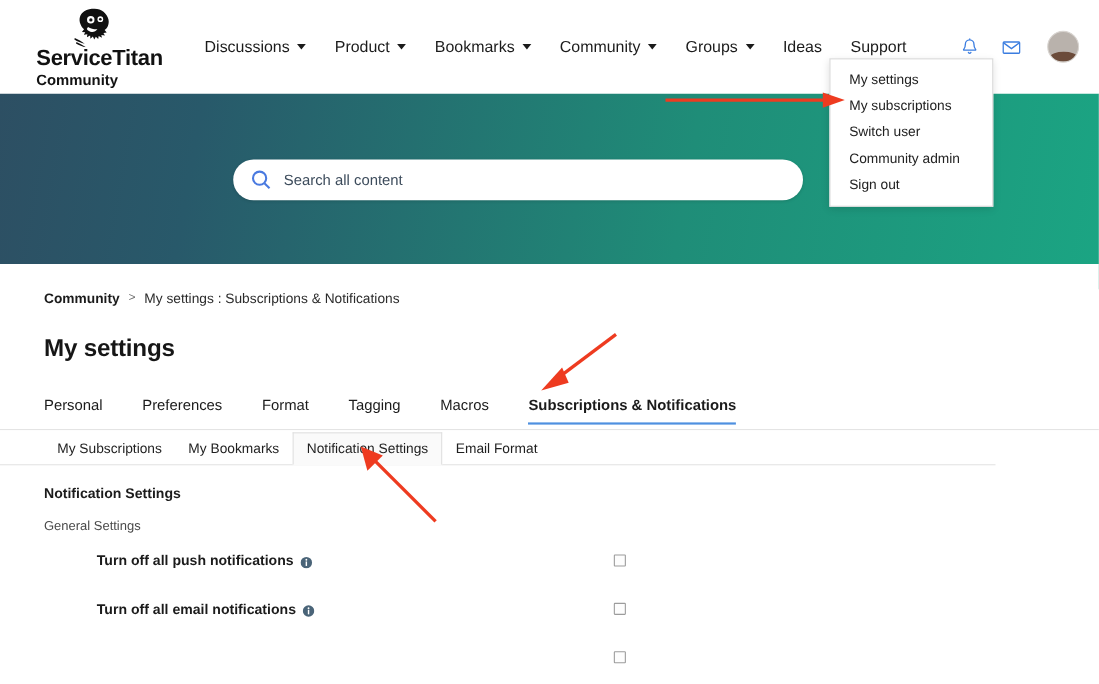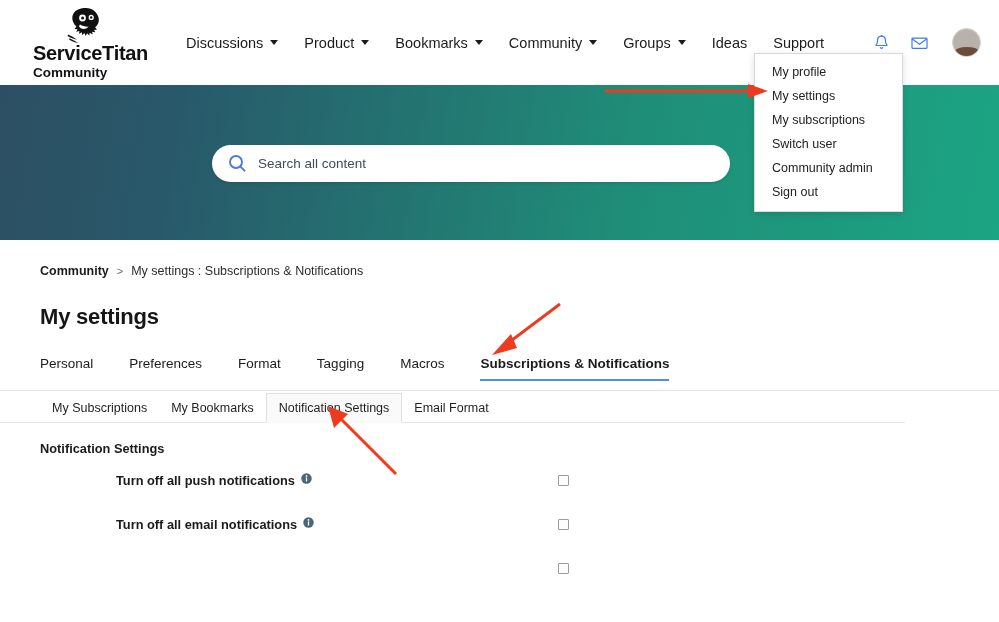--- a/index.html
+++ b/index.html
@@ -123,21 +123,21 @@
     margin: 26px 0 0 40px;
     font-size: 22px; font-weight: bold;
     color: #161616; letter-spacing: -0.2px;
   }
 
   
   .tabs-main {
     position: relative;
     margin: 26px 0 0 0;
     padding-left: 40px;
-    display: flex; align-items: flex-start;
+    display: flex; align-items: center;
     border-bottom: 1px solid #e4e4e4;
     height: 35px;
   }
   .tab {
     font-size: 13.5px; color: #1b1b1b;
     margin-right: 36px; cursor: pointer;
     padding-bottom: 9px; white-space: nowrap;
     position: relative;
   }
   .tab.active { font-weight: bold; }
@@ -176,23 +176,23 @@
     font-size: 12.8px; font-weight: bold; color: #1b1b1b;
   }
   .sec-sub {
     font-size: 11.8px; color: #4a4a4a; margin-top: 15px;
   }
   .opt-row {
     display: flex; align-items: center;
     height: 39px; margin-top: 5px;
   }
   .opt-label {
-    margin-left: 76px;
+    margin-left: 48px;
     font-size: 12.8px; font-weight: bold; color: #1b1b1b;
-    display: flex; align-items: flex-start; white-space: nowrap;
+    display: flex; align-items: flex-end; white-space: nowrap;
   }
   .info-ico { margin-left: 6px; display: inline-flex; flex: none; cursor: pointer; }
   .opt-check {
     position: absolute; left: 518px;
     width: 11px; height: 11px;
     border: 1.4px solid #9c9c9c; border-radius: 1px;
     background: #fdfdfd; cursor: pointer;
   }
   .opt-row { position: relative; }
 
@@ -275,21 +275,20 @@
         </svg>
       </span>
       <span class="avatar">
 
         <span class="body"></span>
       </span>
     </div>
   </div>
 
   <div class="dropdown">
-    <div class="dd-item">My profile</div>
     <div class="dd-item">My settings</div>
     <div class="dd-item">My subscriptions</div>
     <div class="dd-item">Switch user</div>
     <div class="dd-item">Community admin</div>
     <div class="dd-item">Sign out</div>
   </div>
 
   <div class="hero">
     <div class="searchbar">
       <span class="search-ico">
@@ -323,20 +322,21 @@
 
     <div class="tabs-sub">
       <div class="subtab">My Subscriptions</div>
       <div class="subtab">My Bookmarks</div>
       <div class="subtab active">Notification Settings</div>
       <div class="subtab">Email Format</div>
     </div>
 
     <div class="settings">
       <div class="sec-title">Notification Settings</div>
+      <div class="sec-sub">General Settings</div>
 
       <div class="opt-row">
         <span class="opt-label">
           <span>Turn off all push notifications</span>
           <span class="info-ico">
             <svg width="11" height="11" viewBox="0 0 11 11">
               <circle cx="5.5" cy="5.5" r="5.2" fill="#4a6478"></circle>
               <rect x="4.85" y="4.4" width="1.3" height="4.1" fill="#ffffff"></rect>
               <circle cx="5.5" cy="2.9" r="0.85" fill="#ffffff"></circle>
             </svg>

